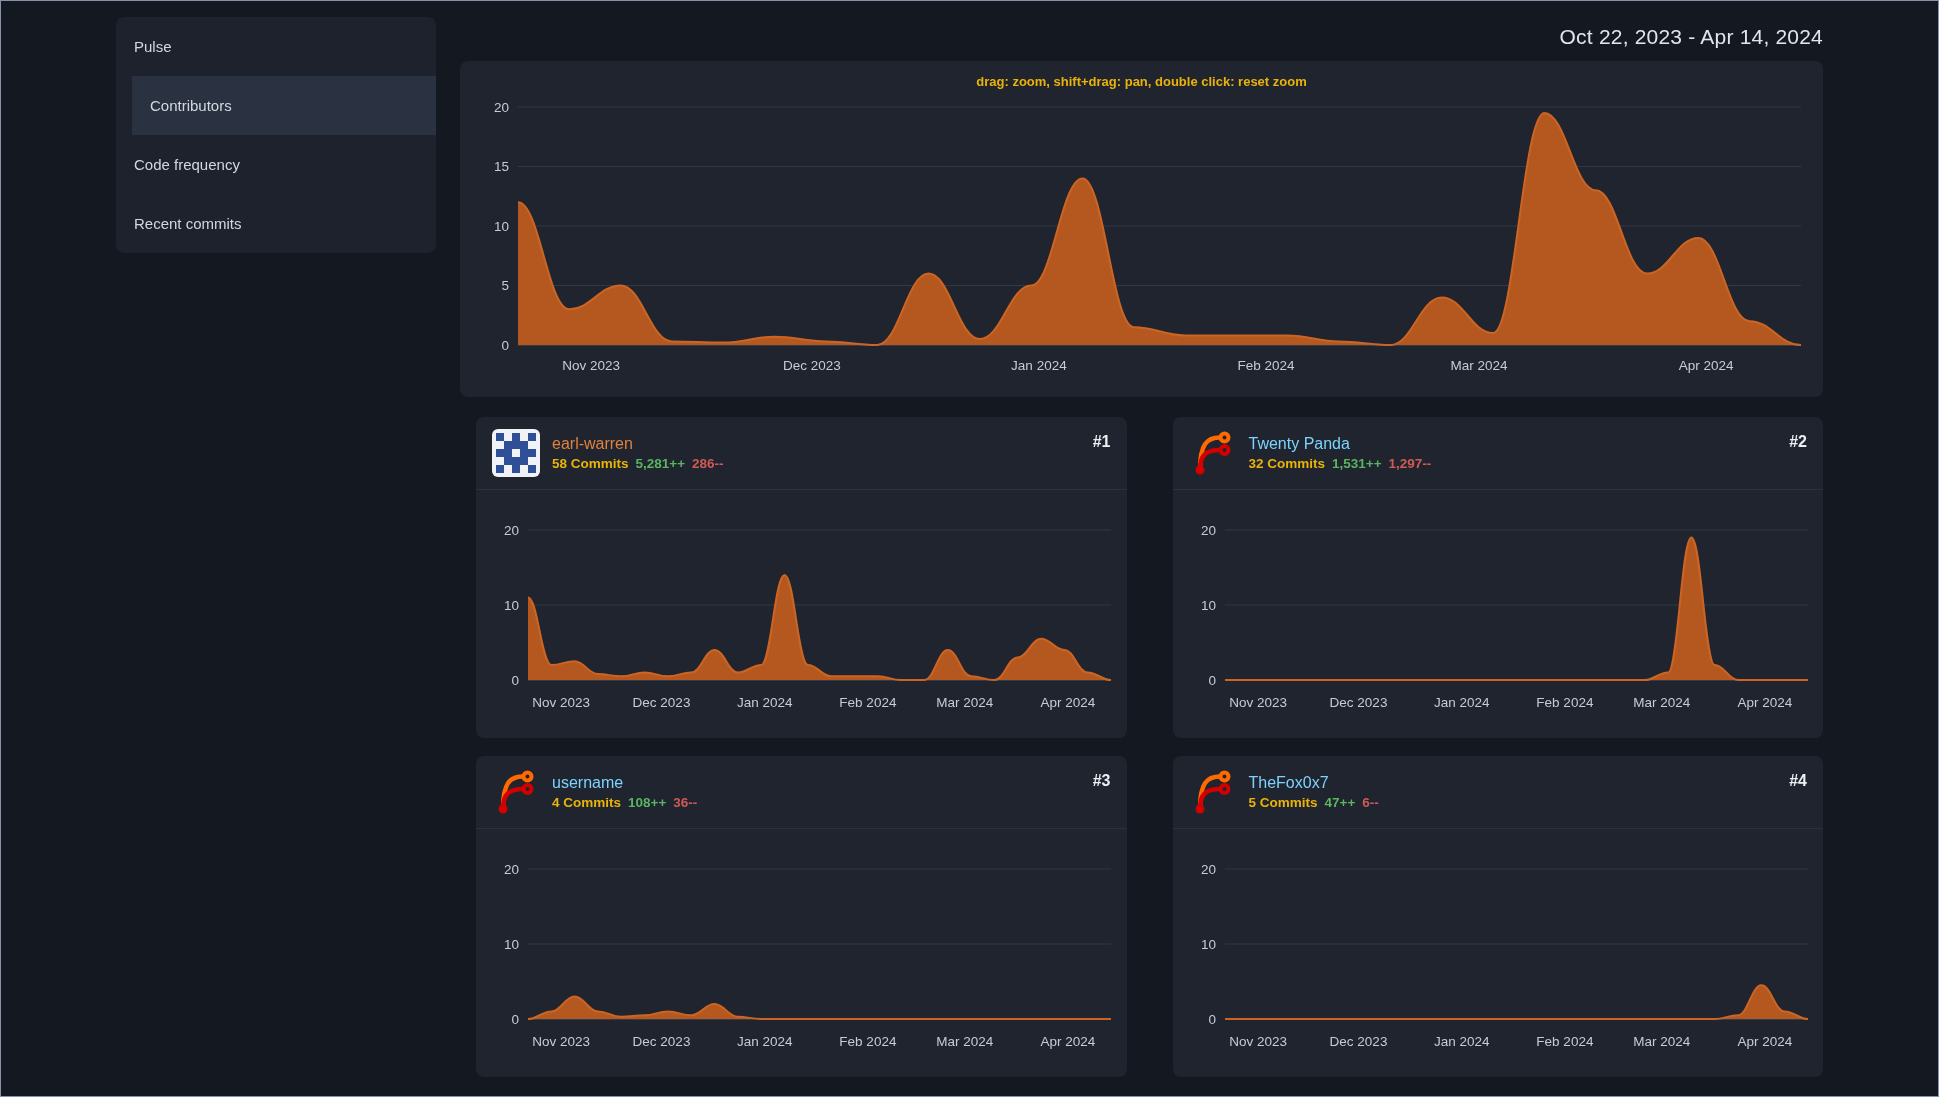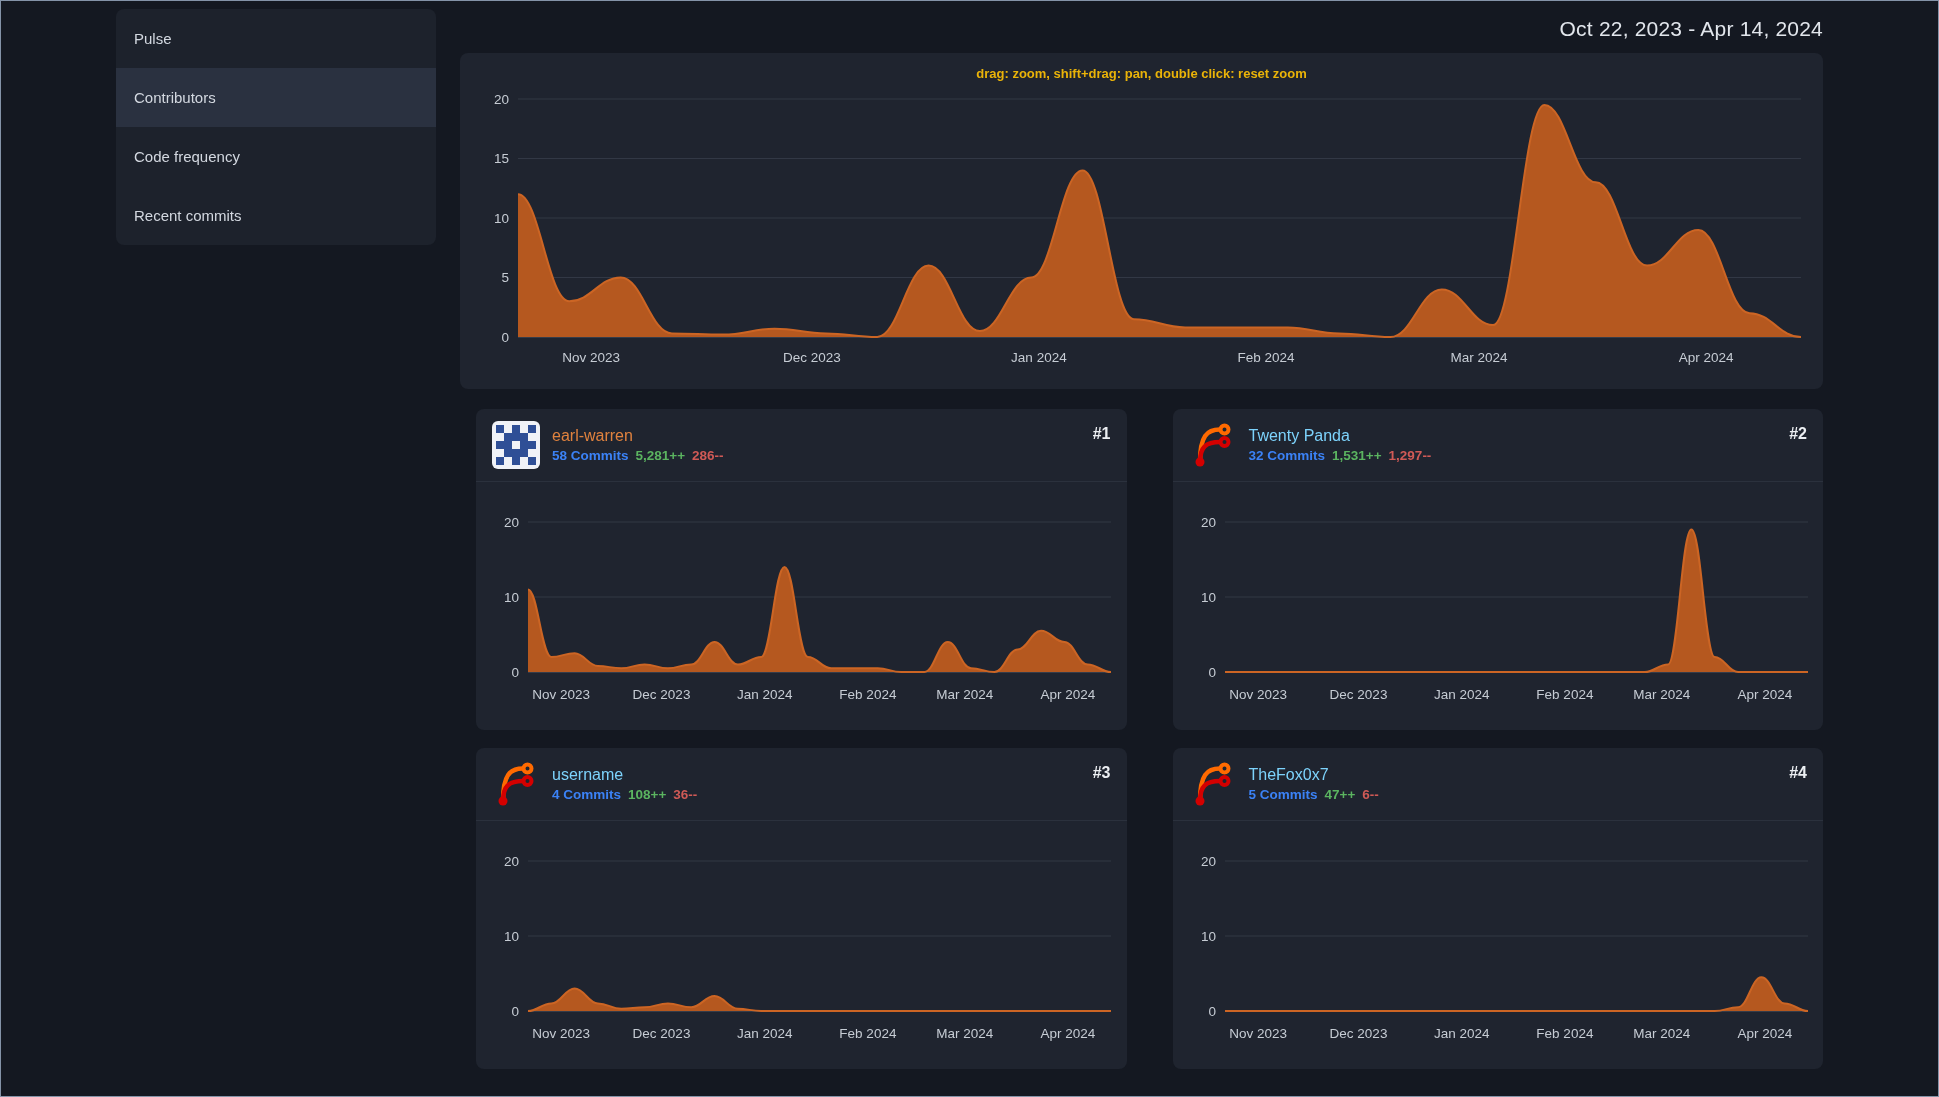--- a/index.html
+++ b/index.html
@@ -4,30 +4,30 @@
 <style>
   * { box-sizing: border-box; margin: 0; padding: 0; }
   html, body { width: 1939px; height: 1097px; }
   body {
     background: #141821;
     border: 1px solid #8493a8;
     overflow: hidden;
     font-family: "Liberation Sans", sans-serif;
     color: #dde1e8;
   }
-  .layout { display: flex; gap: 24px; padding: 8px 115px 0 115px; }
+  .layout { display: flex; gap: 24px; padding: 16px 115px 0 115px; }
 
   
   .sidebar { width: 320px; flex: 0 0 320px; }
   .menu { background: #1d222c; border-radius: 8px; overflow: hidden; }
   .menu-item {
     display: block; padding: 20px 18px; font-size: 15px; line-height: 19px;
     color: #d3d8e0; cursor: pointer; text-decoration: none;
   }
-  .menu-item.active { background: #2a3140; }
+  .menu-item.active { background: #2a3140; margin-left: 16px; }
 
   
   .main { flex: 1 1 auto; min-width: 0; }
   .main-header { display: flex; justify-content: flex-end; align-items: flex-start; margin-bottom: 12px; }
   .date-title { font-size: 21px; font-weight: 400; color: #e2e6ec; padding-top: 8px; letter-spacing: 0.2px; }
 
   .dropdown {
     display: inline-flex; align-items: center; gap: 7px;
     background: #2a303c; border: 1px solid #454c5a; border-radius: 6px;
     padding: 11px 16px; font-size: 16px; color: #c8cdd5; cursor: pointer;
@@ -56,21 +56,21 @@
   .card-header {
     display: flex; align-items: center; gap: 12px;
     padding: 12px 16px; border-bottom: 1px solid #2b313d;
   }
   .avatar { width: 48px; height: 48px; border-radius: 6px; overflow: hidden; flex: 0 0 48px; cursor: pointer; }
   .avatar svg { width: 48px; height: 48px; }
   .who { display: flex; flex-direction: column; gap: 3px; }
   .name { font-size: 16px; color: #7dd3fc; text-decoration: none; cursor: pointer; }
   .name.orange { color: #e0823e; }
   .stats { display: flex; gap: 7px; font-size: 13.5px; font-weight: 700; }
-  .commits { color: #3b82f6; }
+  .commits { color: #eab308; }
   .adds { color: #5bb460; }
   .dels { color: #d05a56; }
   .rank { margin-left: auto; align-self: flex-start; padding-top: 4px; font-size: 16px; font-weight: 700; color: #eceff3; }
   .card-chart { padding: 26px 16px 22px; }
 </style>
 </head>
 <body>
 
 <div class="layout">
 

